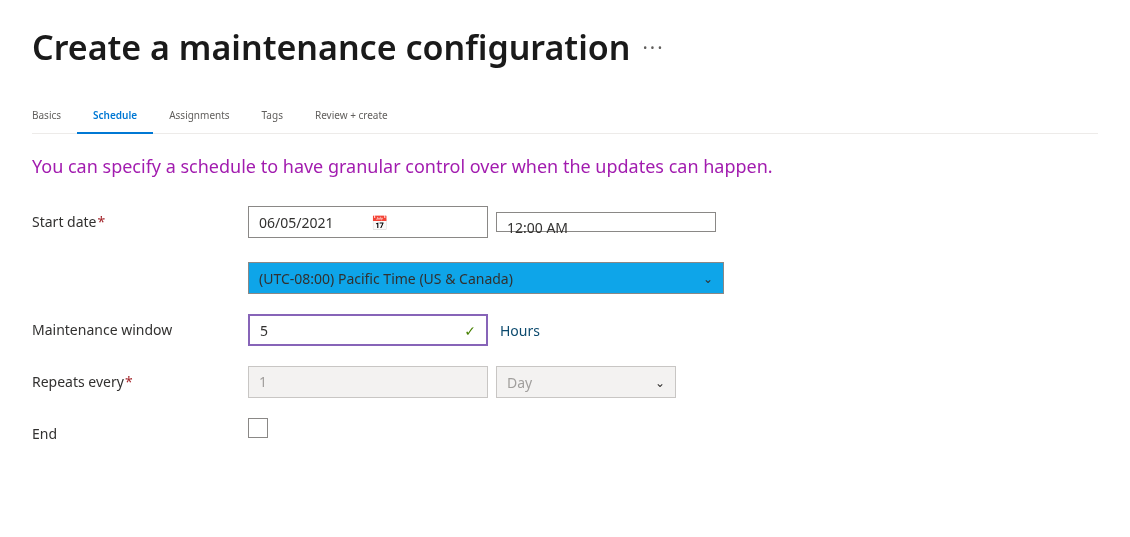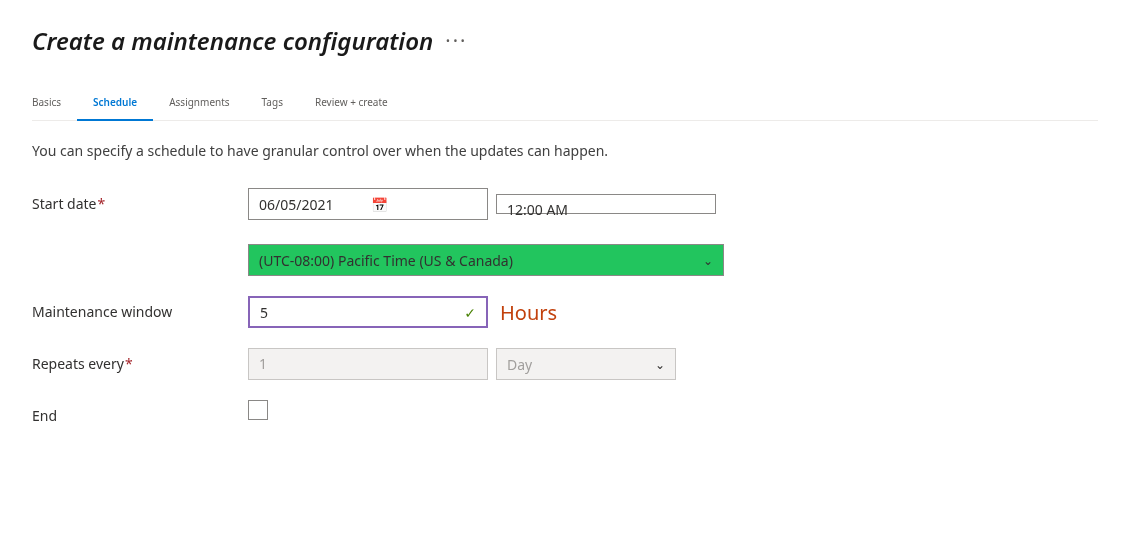--- a/index.html
+++ b/index.html
@@ -10,24 +10,23 @@
       font-size: 14px;
       padding: 24px 32px;
     }
     .page-header {
       display: flex;
       align-items: center;
       gap: 12px;
       margin-bottom: 28px;
     }
     .page-title {
-      font-size: 24px;
+      font-size: 34px;
       font-weight: 600;
       color: #1a1a1a;
-      font-style: italic;
     }
     .more-icon {
       font-size: 20px;
       color: #605e5c;
       cursor: pointer;
       letter-spacing: 2px;
     }
     .tabs {
       display: flex;
       gap: 0;
@@ -43,23 +42,23 @@
       margin-bottom: -1px;
       white-space: nowrap;
     }
     .tab:first-child { padding-left: 0; }
     .tab.active {
       color: #0078d4;
       border-bottom: 2px solid #0078d4;
       font-weight: 600;
     }
     .description {
-      color: #404040;
+      color: #a21caf;
       margin-bottom: 28px;
-      font-size: 14px;
+      font-size: 18px;
     }
     .form-section {
       display: flex;
       flex-direction: column;
       gap: 20px;
     }
     .form-row {
       display: flex;
       align-items: flex-start;
       gap: 16px;
@@ -115,21 +114,21 @@
       height: 20px;
       font-size: 14px;
       color: #323130;
       width: 220px;
     }
     .timezone-select {
       display: flex;
       align-items: center;
       justify-content: space-between;
       border: 1px solid #8a8886;
-      background: #22c55e;
+      background: #0ea5e9;
       padding: 5px 10px;
       height: 32px;
       font-size: 14px;
       color: #323130;
       cursor: pointer;
       width: 100%;
       max-width: 476px;
     }
     .chevron-icon {
       font-size: 12px;
@@ -154,22 +153,22 @@
       justify-content: space-between;
     }
     .input-maintenance span.value {
       flex: 1;
     }
     .check-icon {
       color: #498205;
       font-size: 14px;
     }
     .hours-label {
-      font-size: 20px;
-      color: #c2410c;
+      font-size: 14px;
+      color: #0c4a6e;
     }
     .repeats-row {
       display: flex;
       align-items: center;
       gap: 8px;
     }
     .input-disabled {
       border: 1px solid #c8c6c4;
       background: #f3f2f1;
       padding: 5px 10px;

